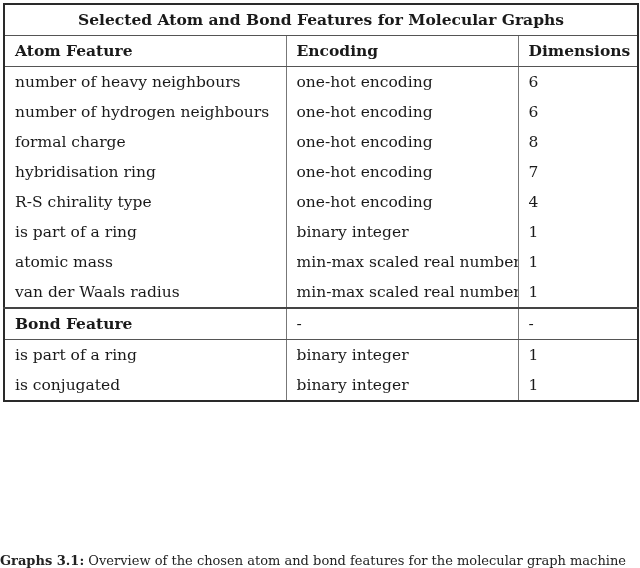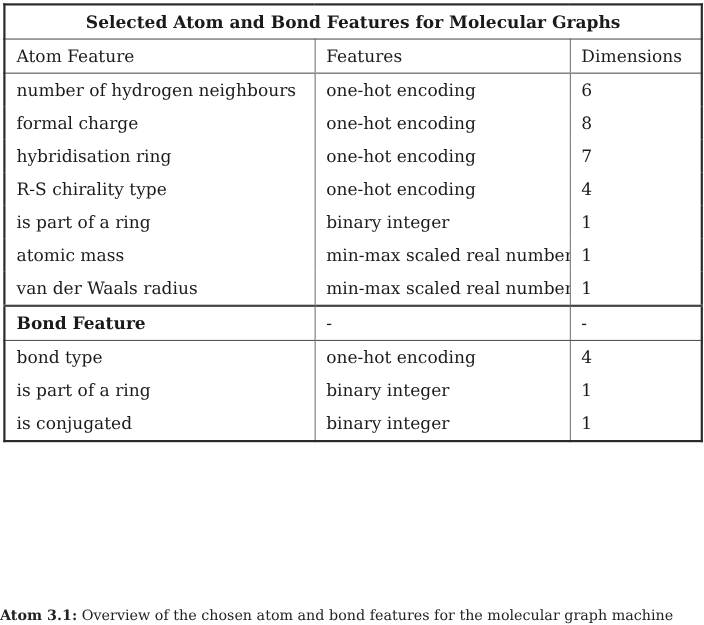--- a/index.html
+++ b/index.html
@@ -46,21 +46,21 @@
     }
     tr.title-row th {
       text-align: center;
       font-weight: bold;
       padding: 0;
       border-bottom: 1px solid #555;
       height: 29px;
       margin-left: 16px;
     }
     tr.header-row th {
-      font-weight: normal;
+      font-weight: bold;
       border-bottom: 1px solid #555;
       height: 30px;
     }
     tr.section-row td {
       border-top: 2px solid #444;
       border-bottom: 1px solid #555;
       margin-top: 40px;
     }
     tr.section-row td.label {
       font-weight: bold;
@@ -89,25 +89,30 @@
       <col class="c1">
         <col class="c2">
         <col class="c3">
     </colgroup>
     <thead>
       <tr class="title-row">
         <th colspan="3">Selected Atom and Bond Features for Molecular Graphs</th>
       </tr>
       <tr class="header-row">
         <th>Atom Feature</th>
-        <th>Features</th>
+        <th>Encoding</th>
         <th>Dimensions</th>
       </tr>
     </thead>
     <tbody>
+      <tr>
+        <td>number of heavy neighbours</td>
+        <td>one-hot encoding</td>
+        <td>6</td>
+      </tr>
       <tr>
         <td>number of hydrogen neighbours</td>
         <td>one-hot encoding</td>
         <td>6</td>
       </tr>
       <tr>
         <td>formal charge</td>
         <td>one-hot encoding</td>
         <td>8</td>
       </tr>
@@ -135,34 +140,29 @@
         <td>van der Waals radius</td>
         <td>min-max scaled real number</td>
         <td>1</td>
       </tr>
       <tr class="section-row">
         <td class="label">Bond Feature</td>
         <td>-</td>
         <td>-</td>
       </tr>
       <tr>
-        <td>bond type</td>
-        <td>one-hot encoding</td>
-        <td>4</td>
-      </tr>
-      <tr>
         <td>is part of a ring</td>
         <td>binary integer</td>
         <td>1</td>
       </tr>
       <tr>
         <td>is conjugated</td>
         <td>binary integer</td>
         <td>1</td>
       </tr>
     </tbody>
   </table>
 </div>
 
 <div class="caption">
-  <span class="cap-label">Atom 3.1:</span>
+  <span class="cap-label">Graphs 3.1:</span>
   <span>Overview of the chosen atom and bond features for the molecular graph machine</span>
 </div>
 
 </body></html>

